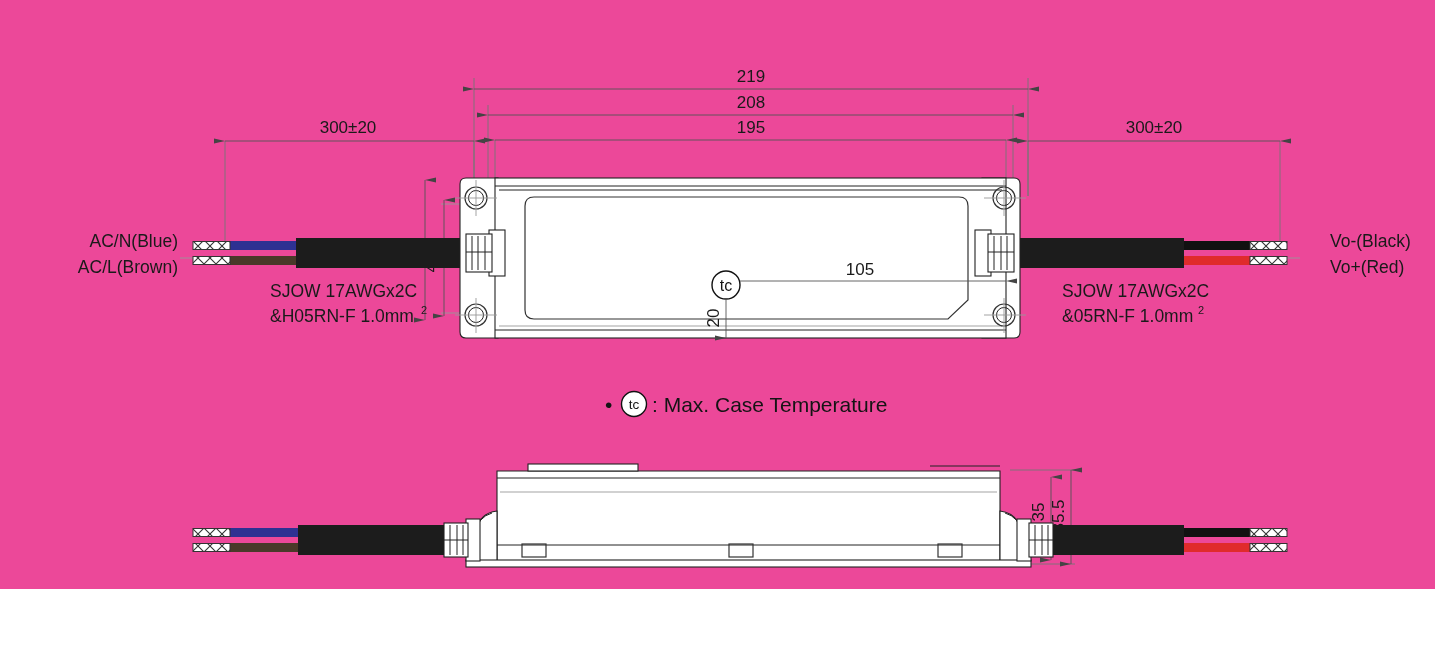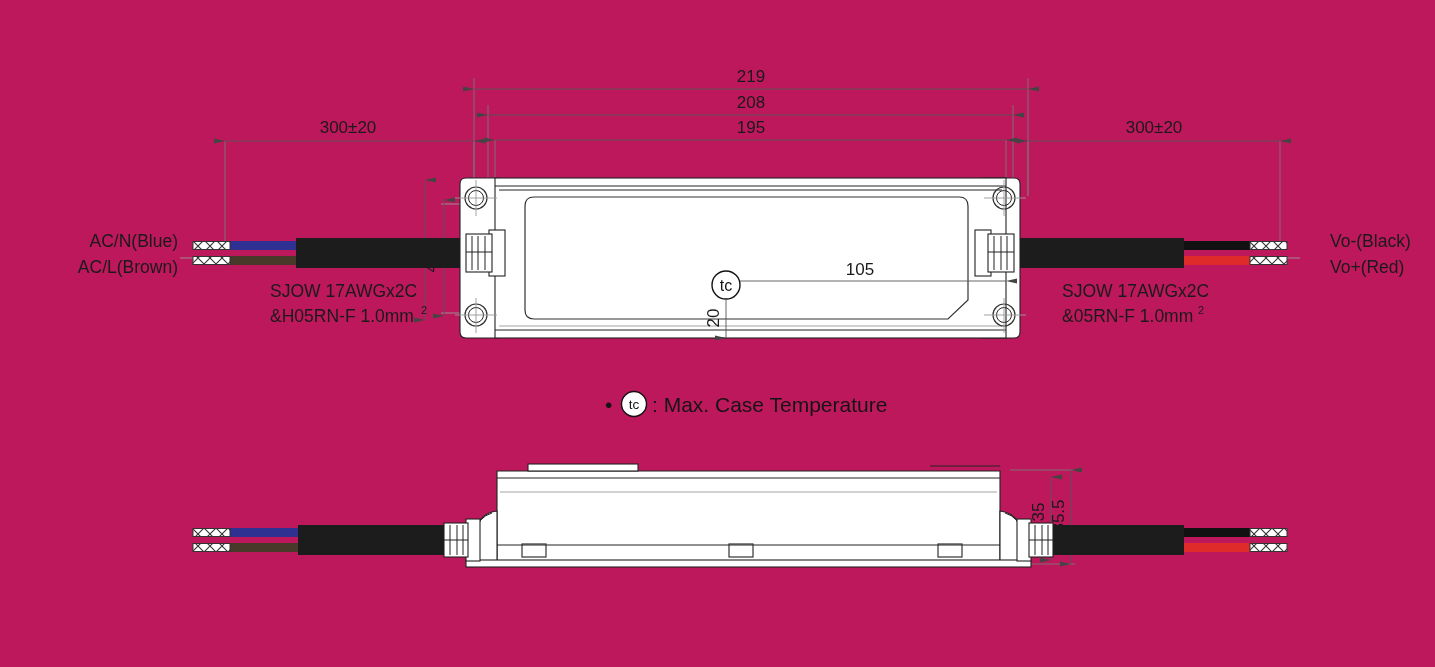--- a/index.html
+++ b/index.html
@@ -6,22 +6,22 @@
     margin: 0;
     padding: 0;
     background: #ffffff;
   }
   body {
     font-family: "Liberation Sans", sans-serif;
   }
   #sheet {
     position: relative;
     width: 1435px;
-    height: 667px;
-    background: #be185d;
+    height: 589px;
+    background: #ec4899;
     overflow: hidden;
   }
   #sheet svg {
     position: absolute;
     left: 0;
     top: 0;
   }
   .dimtext {
     font-family: "Liberation Sans", sans-serif;
     font-size: 17px;

